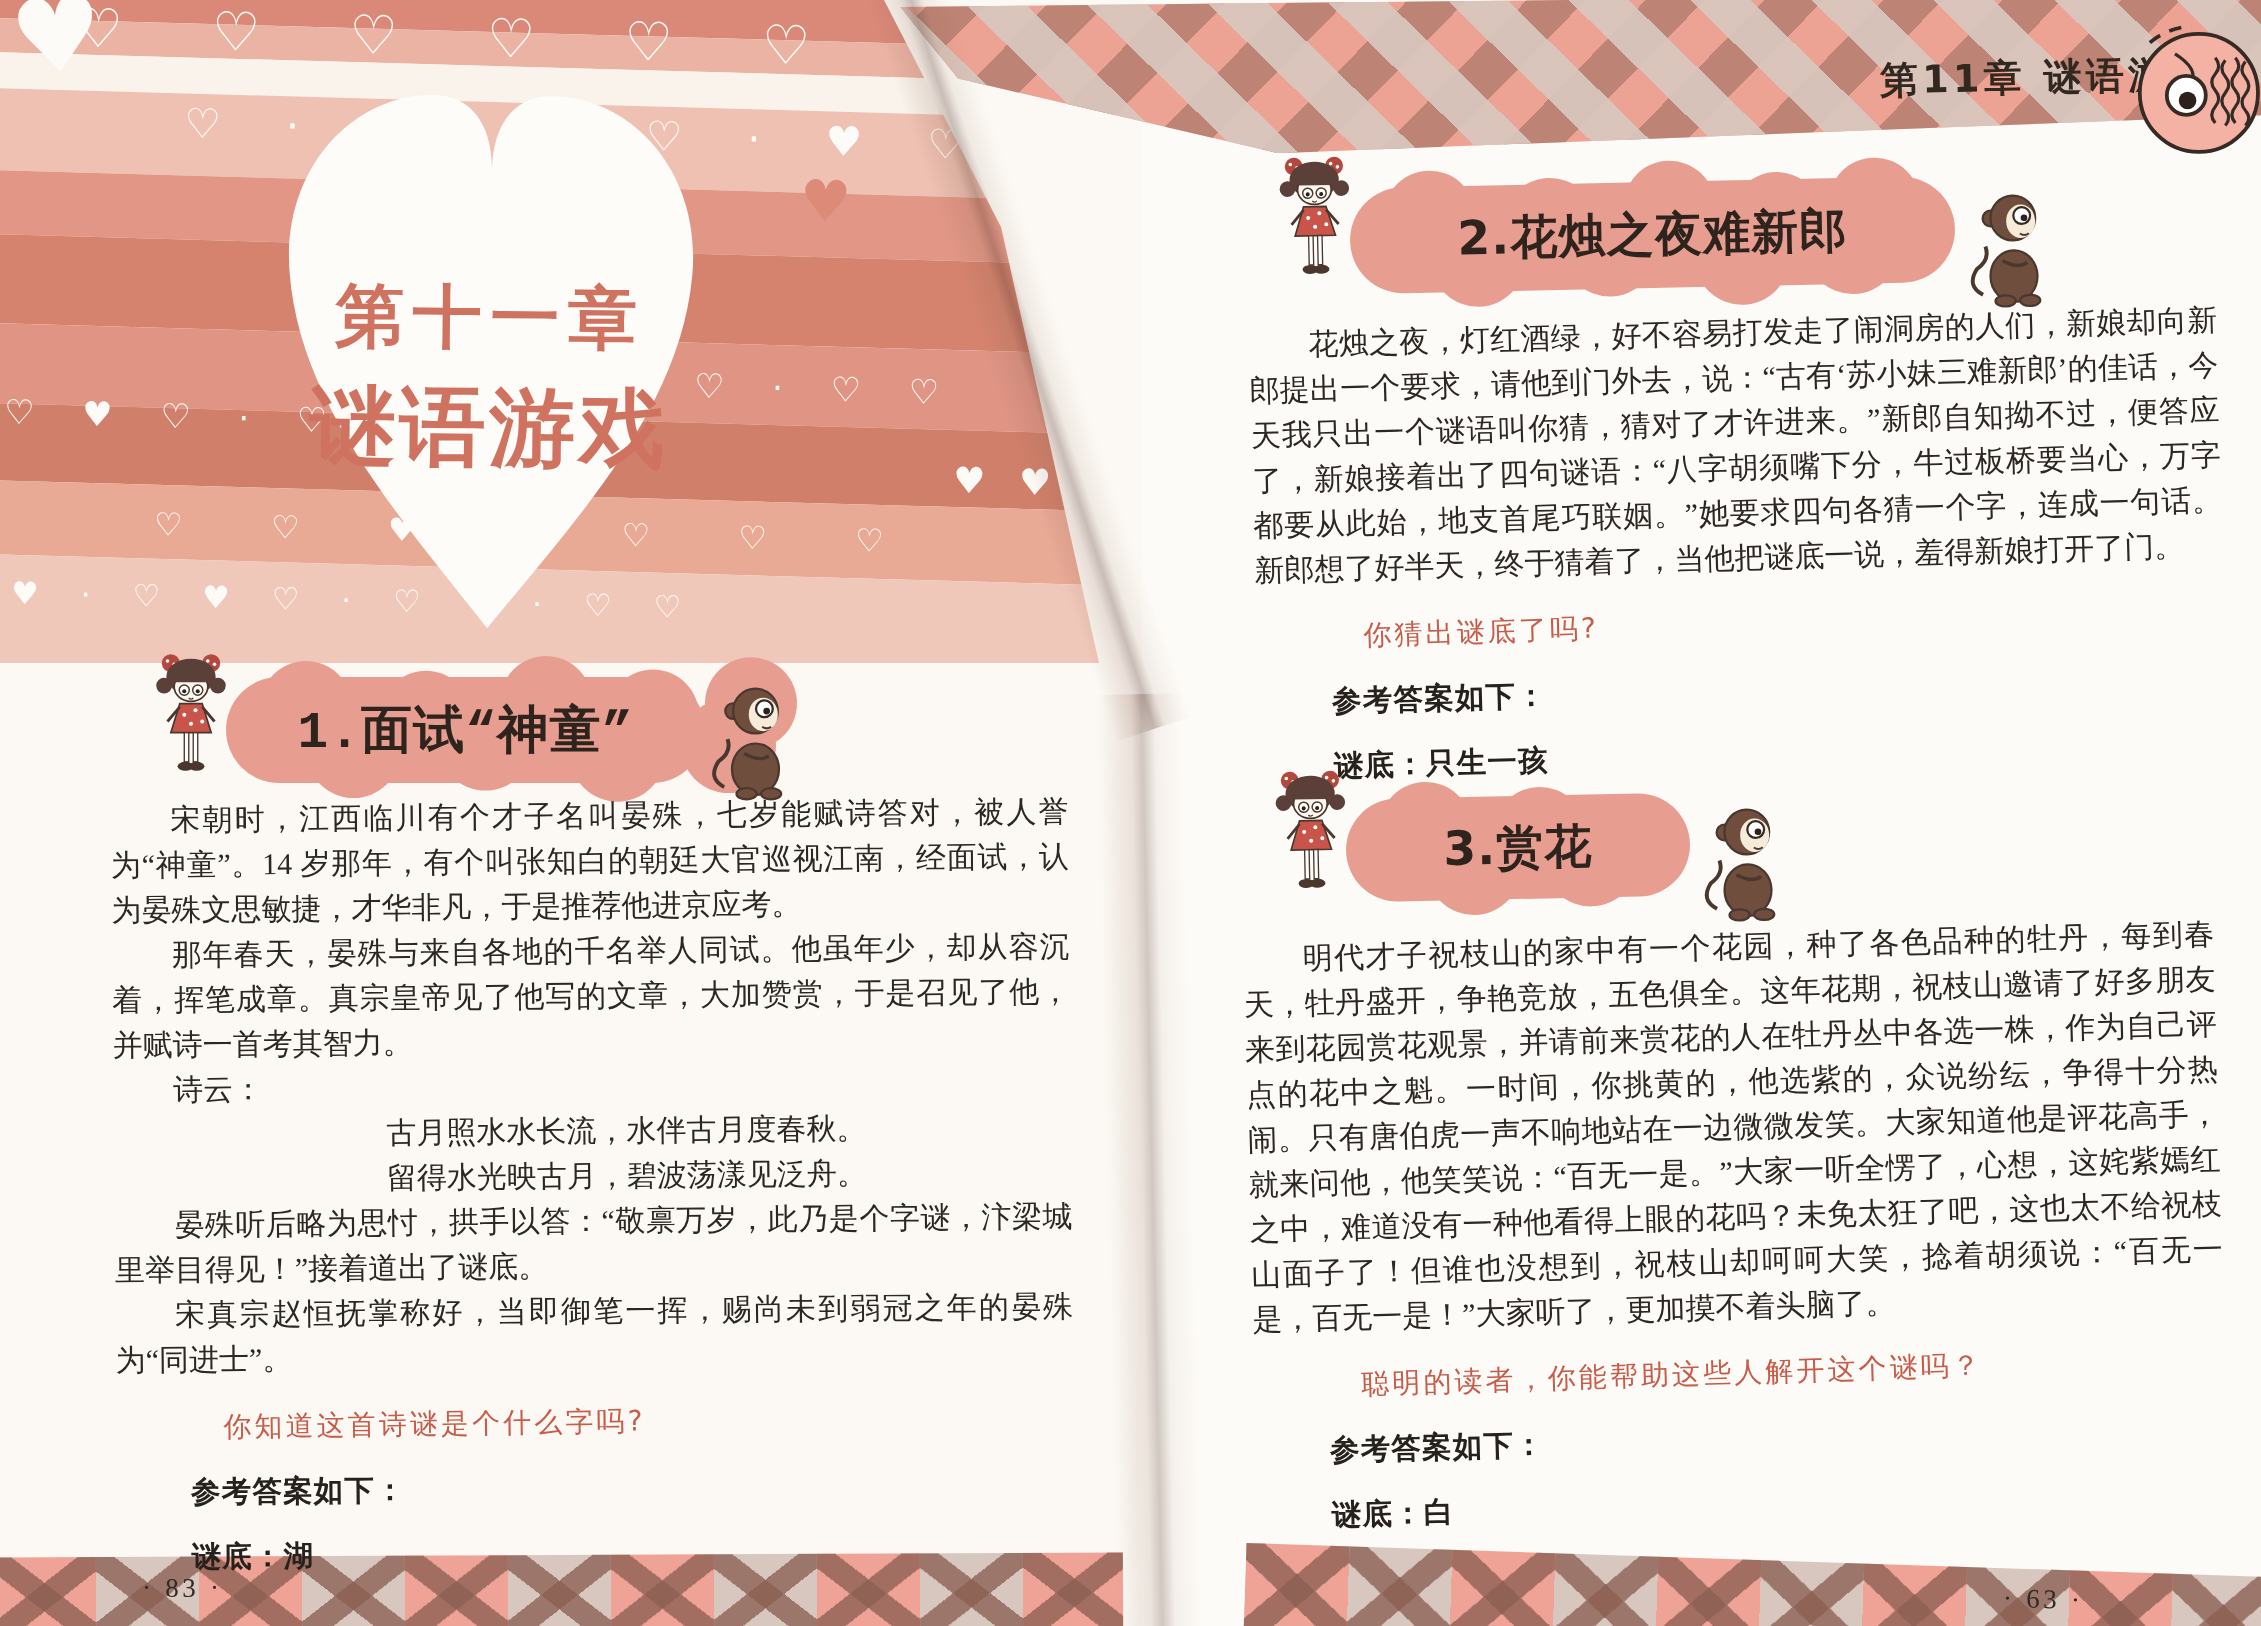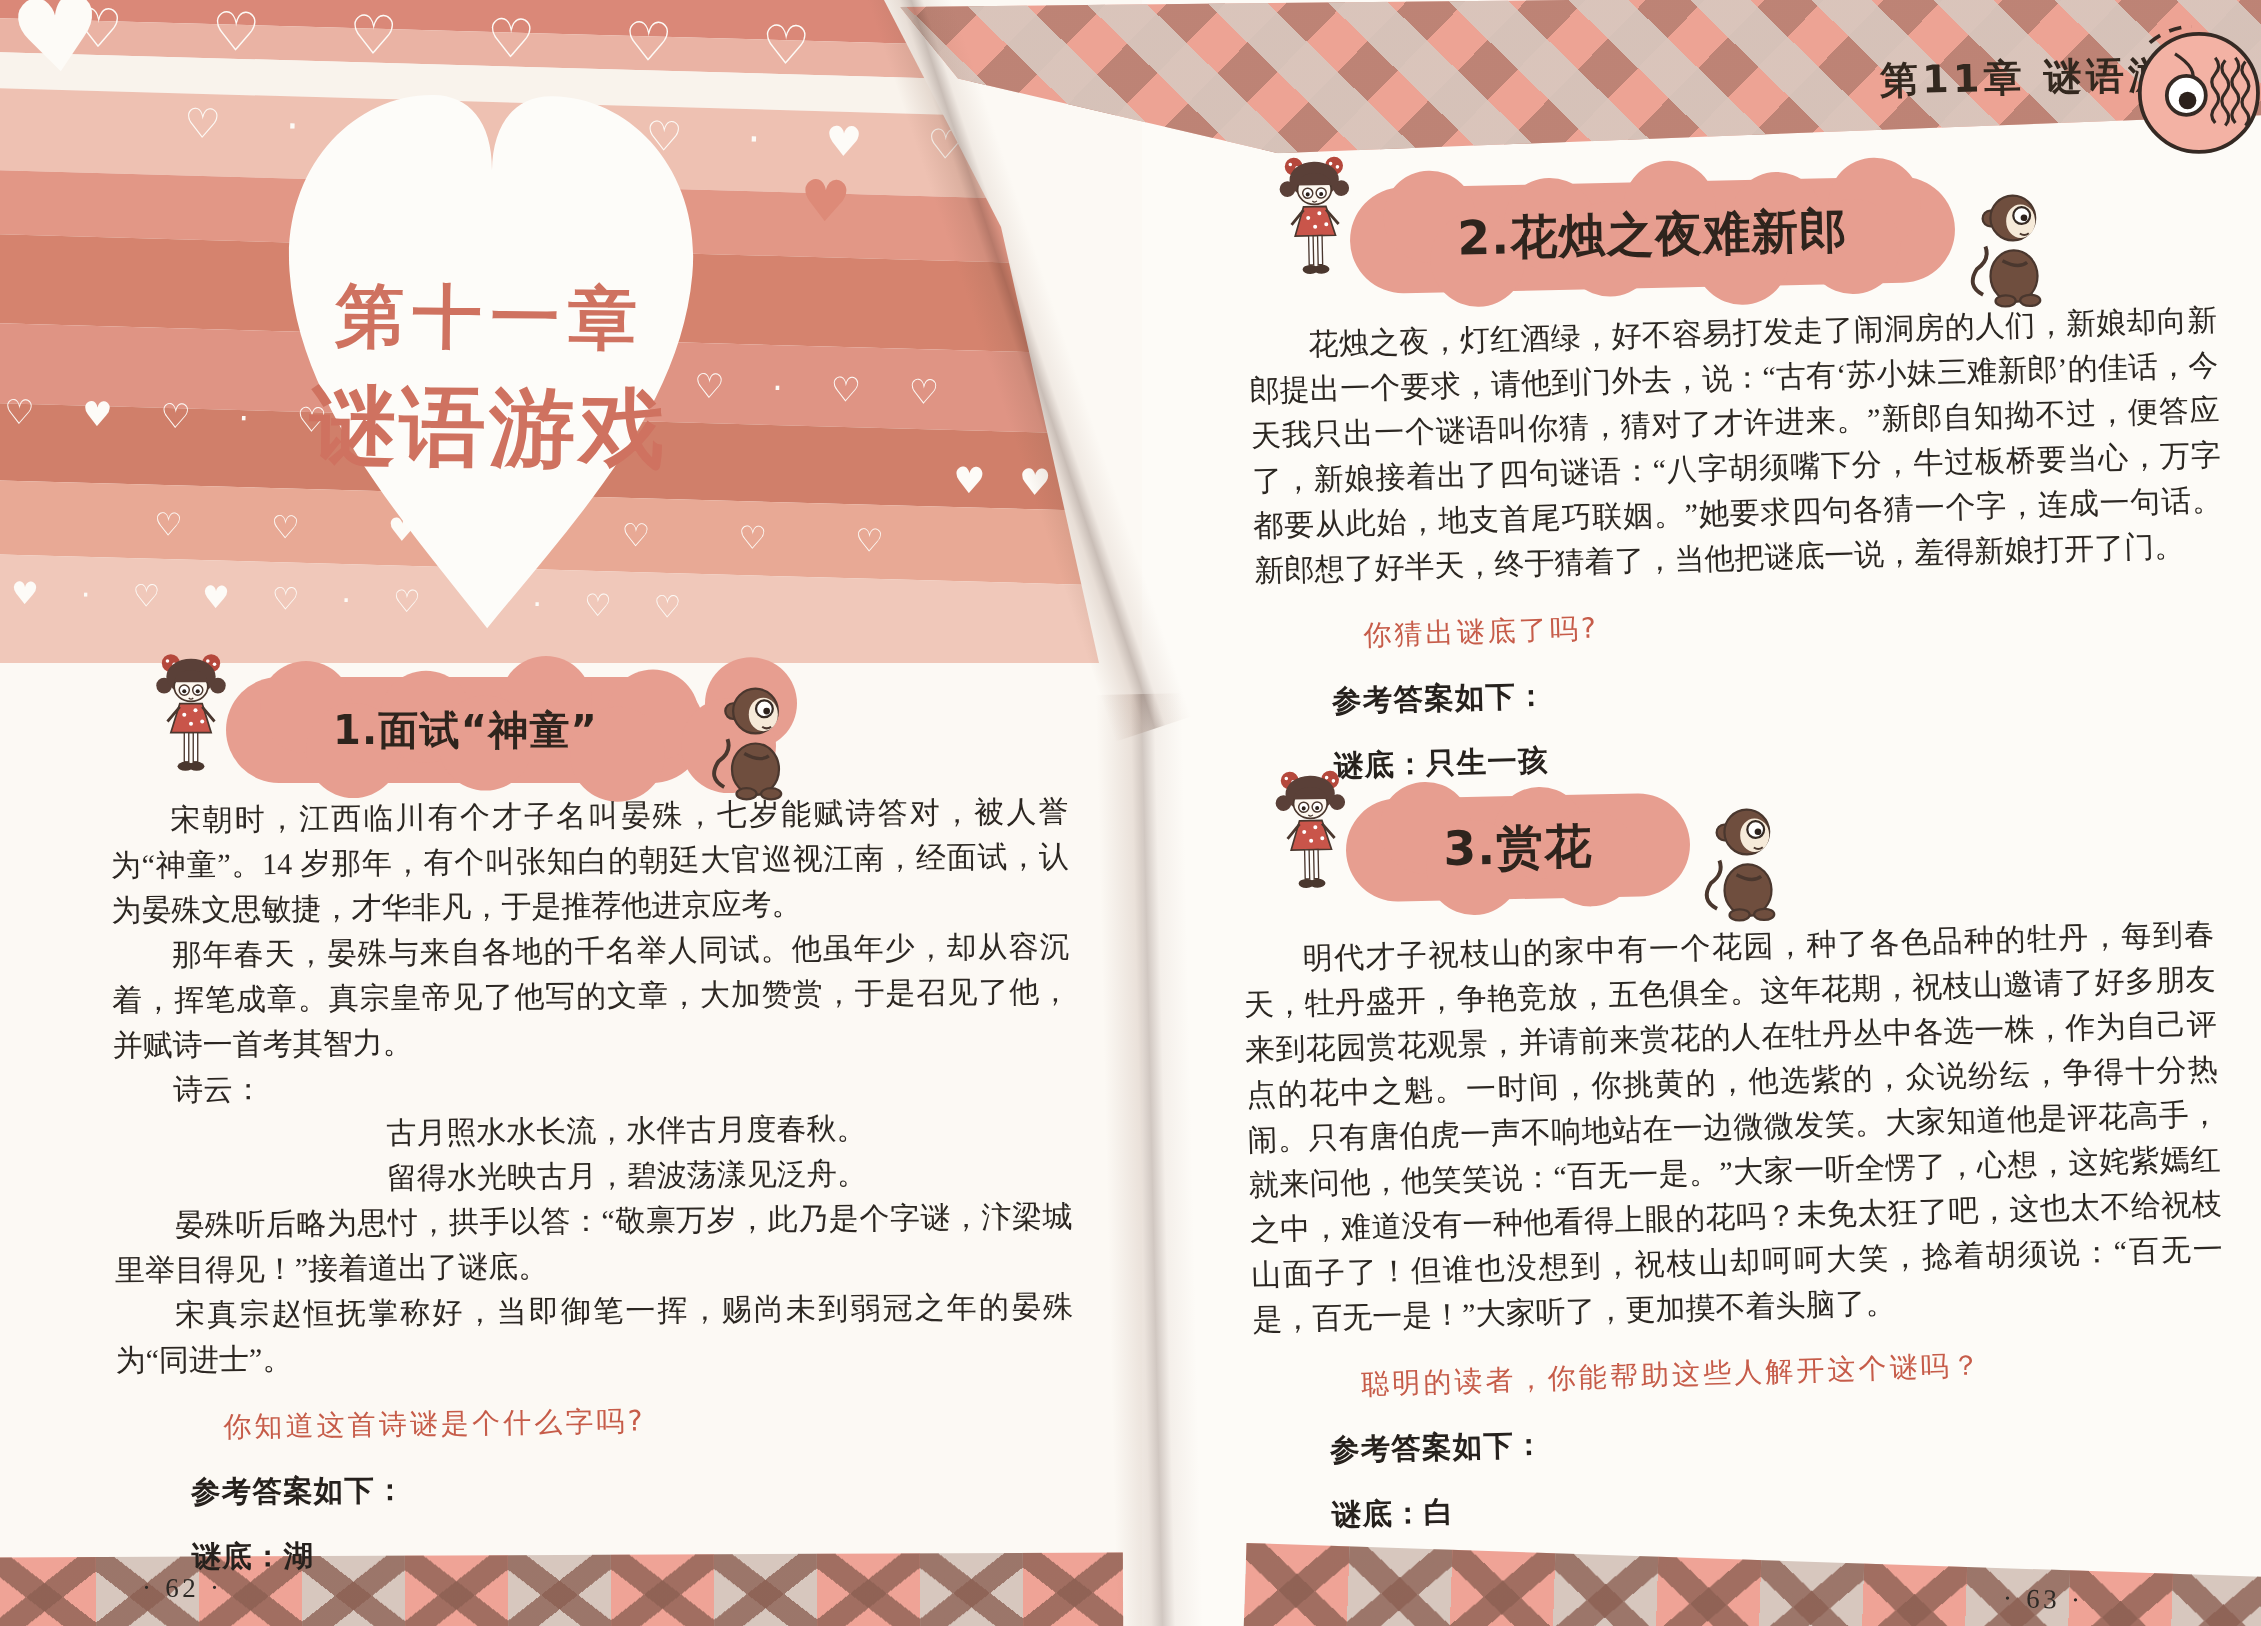--- a/index.html
+++ b/index.html
@@ -183,21 +183,21 @@
       <circle cx="32" cy="64" r="1.8" fill="#fff"></circle>
       <circle cx="42" cy="62" r="1.8" fill="#fff"></circle>
     <path d="M22 49 L11 62 M42 49 L53 62" stroke="#4a372e" stroke-width="2.5" fill="none"></path>
     <rect x="26" y="72" width="4" height="26" fill="#fff" stroke="#4a372e" stroke-width="1.2"></rect>
     <rect x="34" y="72" width="4" height="26" fill="#fff" stroke="#4a372e" stroke-width="1.2"></rect>
     <ellipse cx="27" cy="102" rx="7" ry="4" fill="#4a372e"></ellipse>
       <ellipse cx="37" cy="102" rx="7" ry="4" fill="#4a372e"></ellipse>
   </svg>
 </div>
 <div class="abs cloud" style="left:226px;top:677px;width:479px;height:106px;z-index:2;">
-  <div class="cloud-label" style="font-size:40px;">1.面试“神童”</div>
+  <div class="cloud-label" style="font-size:51px;font-family:Liberation Mono, monospace;">1.面试“神童”</div>
 </div>
 <div class="abs char-icon" style="left:705px;top:682px;width:92px;height:123px;">
   <svg viewBox="0 0 80 110">
     <path d="M16 94 q-15 -8 -5 -23 q12 -8 8 -20" stroke="#4a372e" stroke-width="3.5" fill="none"></path>
     <ellipse cx="44" cy="78" rx="21" ry="23" fill="#6f4e3e" stroke="#4a372e" stroke-width="2"></ellipse>
     <circle cx="24" cy="26" r="7" fill="#6f4e3e" stroke="#4a372e" stroke-width="2"></circle>
     <circle cx="44" cy="26" r="20" fill="#6f4e3e" stroke="#4a372e" stroke-width="2"></circle>
     <ellipse cx="51" cy="29" rx="13" ry="15" fill="#f6ead9"></ellipse>
     <circle cx="52" cy="24" r="7.5" fill="#fff" stroke="#352a24" stroke-width="2"></circle>
       <circle cx="54" cy="26" r="3" fill="#2c211c"></circle>
@@ -344,18 +344,18 @@
 
 <div class="text-col col-right-s3">
   <p>明代才子祝枝山的家中有一个花园，种了各色品种的牡丹，每到春天，牡丹盛开，争艳竞放，五色俱全。这年花期，祝枝山邀请了好多朋友来到花园赏花观景，并请前来赏花的人在牡丹丛中各选一株，作为自己评点的花中之魁。一时间，你挑黄的，他选紫的，众说纷纭，争得十分热闹。只有唐伯虎一声不响地站在一边微微发笑。大家知道他是评花高手，就来问他，他笑笑说：“百无一是。”大家一听全愣了，心想，这姹紫嫣红之中，难道没有一种他看得上眼的花吗？未免太狂了吧，这也太不给祝枝山面子了！但谁也没想到，祝枝山却呵呵大笑，捻着胡须说：“百无一是，百无一是！”大家听了，更加摸不着头脑了。</p>
   <p class="hand">聪明的读者，你能帮助这些人解开这个谜吗？</p>
   <p class="answer-intro">参考答案如下：</p>
   <p class="answer">谜底：白</p>
 </div>
 
 <div class="xborder xborder-left"></div>
 <div class="xborder xborder-right"></div>
-<div class="page-num pn-left">· 62 ·</div>
+<div class="page-num pn-left">· 83 ·</div>
 <div class="page-num pn-right">· 63 ·</div>
 
 <div class="abs gutter-top"></div>
 <div class="abs gutter-bottom"></div>
 
 
 </body></html>

